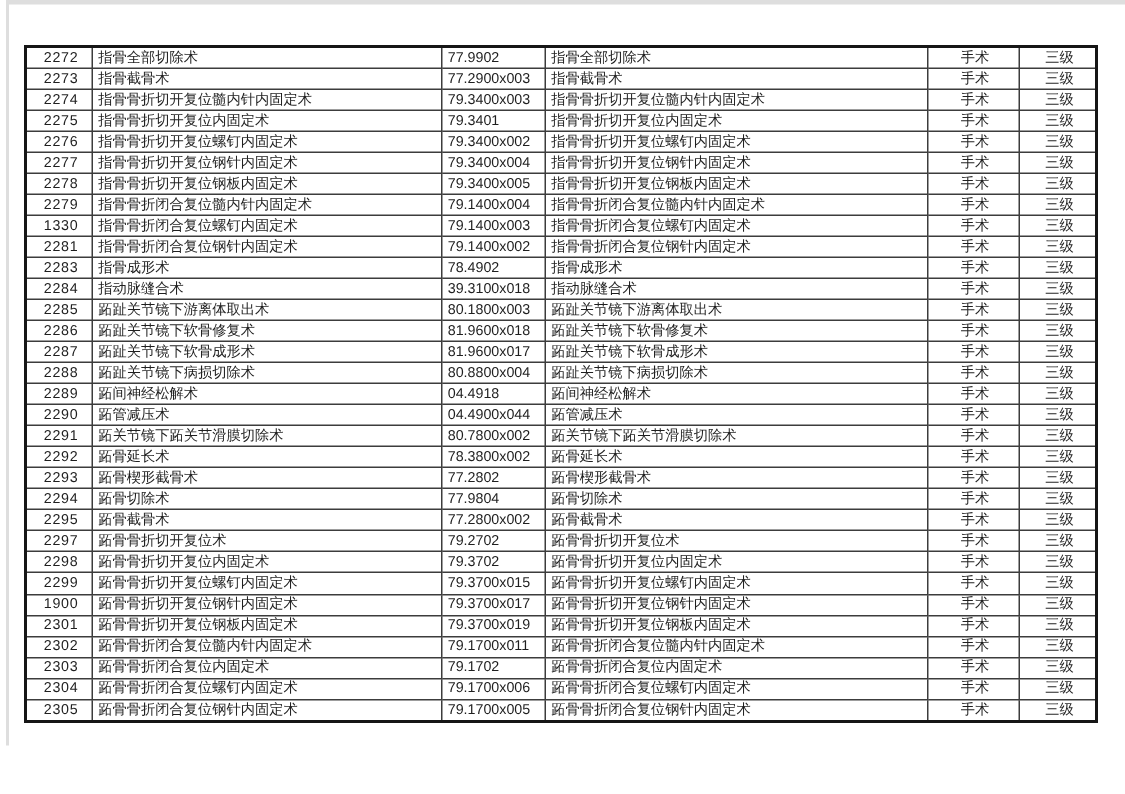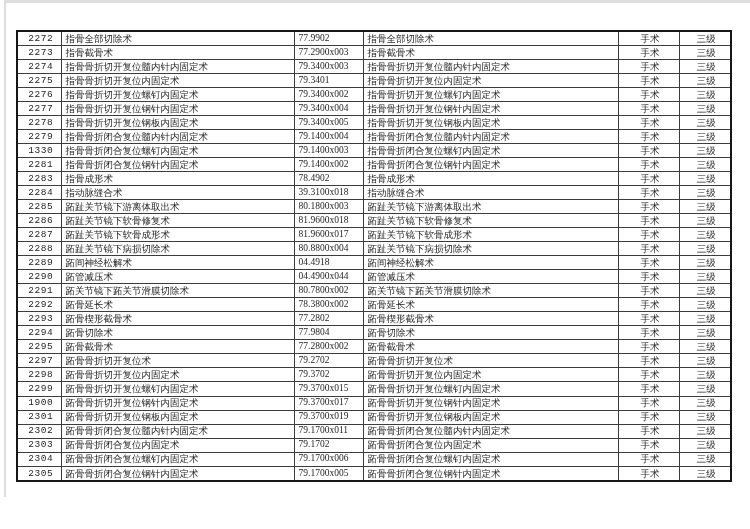--- a/index.html
+++ b/index.html
@@ -46,31 +46,31 @@
     height: 11px;
     padding: 0 1px 0 4px;
     white-space: nowrap;
     overflow: hidden;
     vertical-align: middle;
   }
   td.c0 {
     text-align: center;
     padding: 0;
     font-size: 9px;
-    font-family: Liberation Mono, monospace;
+    font-family: Liberation Sans, sans-serif;
     letter-spacing: 0.5px;
   }
   td.c1, td.c3 {
     text-align: left;
     font-family: "DejaVu Serif", "Liberation Serif", serif;
   }
   td.c2 {
     text-align: left;
     padding-left: 3px;
-    font-family: Liberation Serif, serif;
+    font-family: Liberation Sans, sans-serif;
     font-size: 9.5px;
   }
   td.c4, td.c5 {
     text-align: center;
     padding: 0;
     font-family: "DejaVu Serif", "Liberation Serif", serif;
   }
 </style>
 </head>
 <body>

